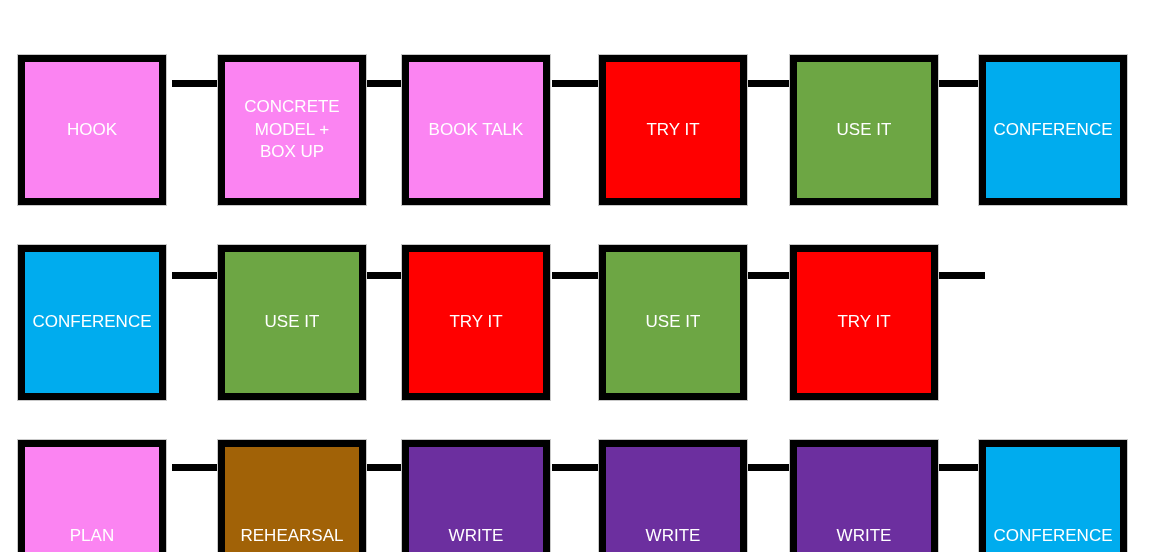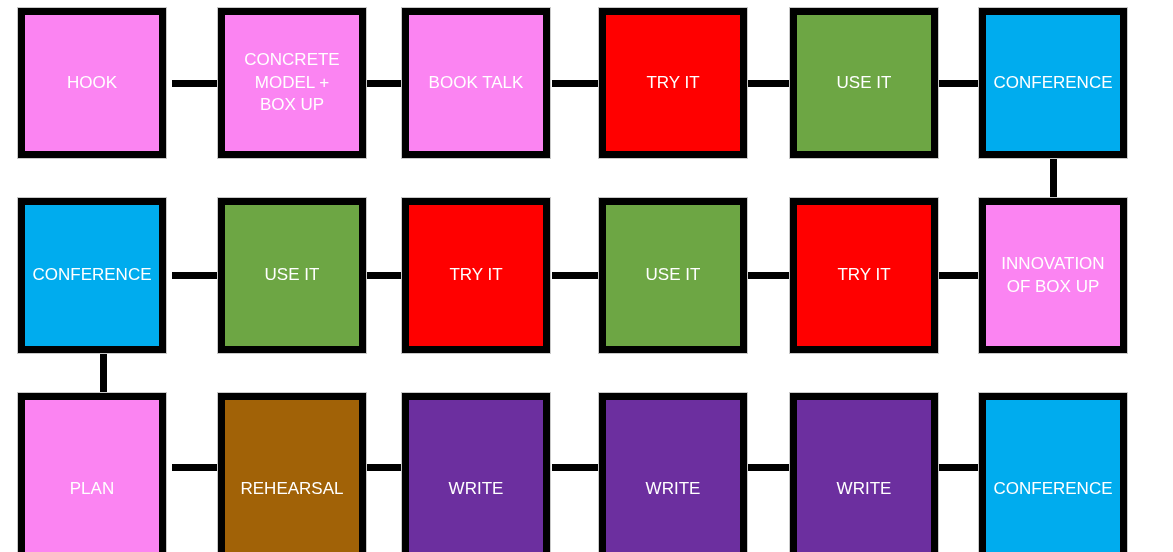--- a/index.html
+++ b/index.html
@@ -14,20 +14,21 @@
   .box{
     position:absolute;
     width:148px;
     box-sizing:border-box;
     border:7px solid #000;
     display:flex;
     align-items:center;
     justify-content:center;
     text-align:center;
     box-shadow:0 0 0 1px #c9c9c9;
+    margin-top:47px;
   }
   .r0{top:8px;height:150px;}
   .r1{top:198px;height:155px;}
   .r2{top:393px;height:192px;}
   .c0{left:18px;}
   .c1{left:218px;}
   .c2{left:402px;}
   .c3{left:599px;}
   .c4{left:790px;}
   .c5{left:979px;}
@@ -114,24 +115,20 @@
   </div>
   <div class="box r1 c2" style="background-color: rgb(255, 0, 0);">
     <span class="box-label">TRY IT</span>
   </div>
   <div class="box r1 c3" style="background-color: rgb(109, 166, 68);">
     <span class="box-label">USE IT</span>
   </div>
   <div class="box r1 c4" style="background-color: rgb(255, 0, 0);">
     <span class="box-label">TRY IT</span>
   </div>
-  <div class="box r1 c5" style="background-color: rgb(251, 132, 242);">
-    <span class="box-label">INNOVATION
-OF BOX UP</span>
-  </div>
 
   <div class="box r2 c0" style="background-color: rgb(251, 132, 242);">
     <span class="box-label">PLAN</span>
   </div>
   <div class="box r2 c1" style="background-color: #a16207;">
     <span class="box-label">REHEARSAL</span>
   </div>
   <div class="box r2 c2" style="background-color: rgb(108, 47, 159);">
     <span class="box-label">WRITE</span>
   </div>

